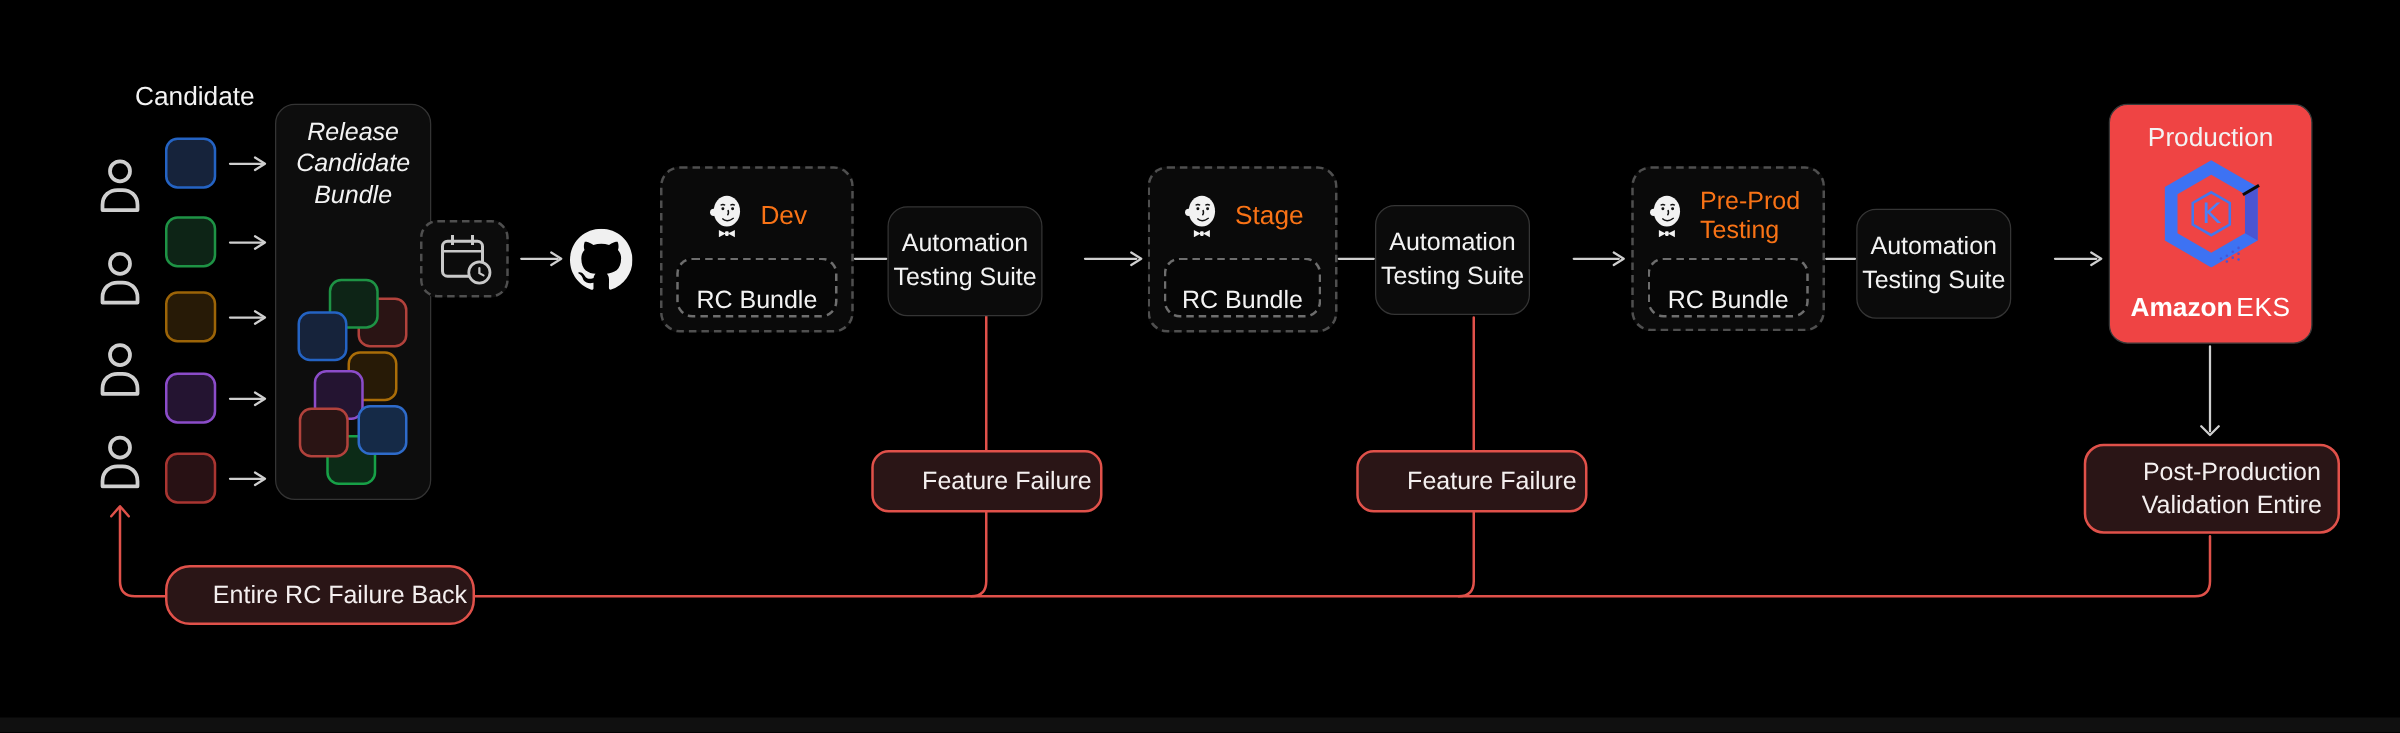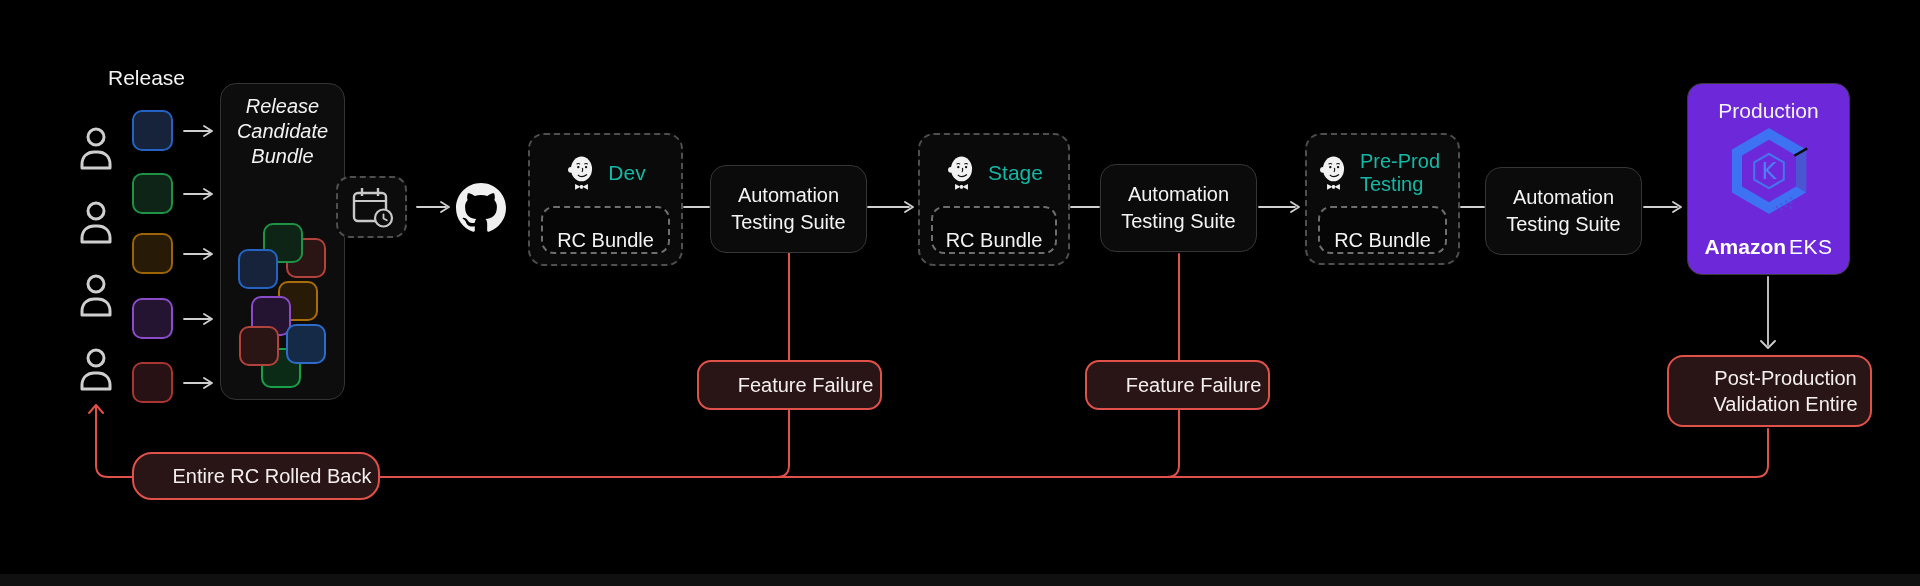--- a/index.html
+++ b/index.html
@@ -22,32 +22,32 @@
 
   .cal-box{position:absolute;left:336px;top:176px;width:71px;height:62px;background:#0c0c0c;
            border:2px dashed #4f4f4f;border-radius:14px;box-sizing:border-box;z-index:3;
            display:flex;align-items:center;justify-content:center;}
   .gh{position:absolute;left:456px;top:183px;width:50px;height:50px;z-index:2;}
 
   .env-box{position:absolute;background:#0a0a0a;border:2px dashed #4f4f4f;border-radius:16px;
            box-sizing:border-box;z-index:2;}
   .env-head{position:absolute;left:0;right:0;top:12px;height:52px;display:flex;align-items:center;
             justify-content:center;gap:10px;}
-  .env-label{font-size:21px;color:#14b8a6;}
+  .env-label{font-size:21px;color:#f97316;}
   .env-label.two-line{font-size:20px;width:88px;line-height:1.15;}
   .sub-rc{position:absolute;left:11px;right:11px;top:71px;height:48px;border:2px dashed #6e6e6e;
           border-radius:13px;background:#060606;box-sizing:border-box;display:flex;align-items:flex-end;
           justify-content:center;font-size:20px;color:#f3f3f3;}
   .jenkins{width:33px;height:39px;flex:0 0 auto;}
 
-  .ats{position:absolute;width:157px;height:88px;background:#0b0b0b;border:1.5px solid #353535;
+  .ats{position:absolute;width:124px;height:88px;background:#0b0b0b;border:1.5px solid #353535;
        border-radius:16px;box-sizing:border-box;display:flex;align-items:center;justify-content:center;
        text-align:center;font-size:20px;line-height:1.35;color:#f3f3f3;z-index:2;}
 
-  .prod-box{position:absolute;left:1687px;top:83px;width:163px;height:192px;background:#6d28d9;
+  .prod-box{position:absolute;left:1687px;top:83px;width:163px;height:192px;background:#ef4444;
             border:1.5px solid #3a3a3a;border-radius:15px;box-sizing:border-box;z-index:2;text-align:center;}
   .prod-title{margin-top:15px;font-size:21px;color:#f3f3f3;}
   .eks-logo{margin-top:5px;}
   .eks-words{position:absolute;left:0;right:0;bottom:15px;font-size:21px;color:#fff;}
   .eks-words .bold{font-weight:700;}
   .eks-words .light{font-weight:400;letter-spacing:0.5px;margin-left:3px;}
 
   .redbox{position:absolute;background:var(--redfill,#2a1516);border:2px solid var(--red,#e0514a);
           box-sizing:border-box;display:flex;align-items:center;justify-content:center;text-align:center;
           font-size:20px;line-height:1.3;color:#f4efef;z-index:2;padding-left:32px;}
@@ -95,21 +95,21 @@
                M1761 341 L1768 348 L1775 341"></path>
     </g>
     <g stroke="var(--red,#e0514a)" stroke-width="2" fill="none" stroke-linejoin="round" stroke-linecap="round">
       <path d="M96 406 V465 Q96 477 108 477 H1756 Q1768 477 1768 465 V429"></path>
       <path d="M789 253 V465 Q789 477 777 477"></path>
       <path d="M1179 254 V465 Q1179 477 1167 477"></path>
       <path d="M89 413 L96 405 L103 413"></path>
     </g>
   </svg>
 
-  <div class="features-title">Release</div>
+  <div class="features-title">Candidate</div>
 
   <svg class="person" style="top:127px">
       <use href="#ico-person"></use>
     </svg>
   <svg class="person" style="top:201px">
       <use href="#ico-person"></use>
     </svg>
   <svg class="person" style="top:274px">
       <use href="#ico-person"></use>
     </svg>
@@ -225,17 +225,17 @@
   <div class="redbox ff1">
     <span>Feature Failure</span>
   </div>
   <div class="redbox ff2">
     <span>Feature Failure</span>
   </div>
   <div class="redbox ppv">
     <span>Post-Production Validation Entire</span>
   </div>
   <div class="redbox erb">
-    <span>Entire RC Rolled Back</span>
+    <span>Entire RC Failure Back</span>
   </div>
 
   <div class="bottom-strip"></div>
 </div>
 
 </body></html>

